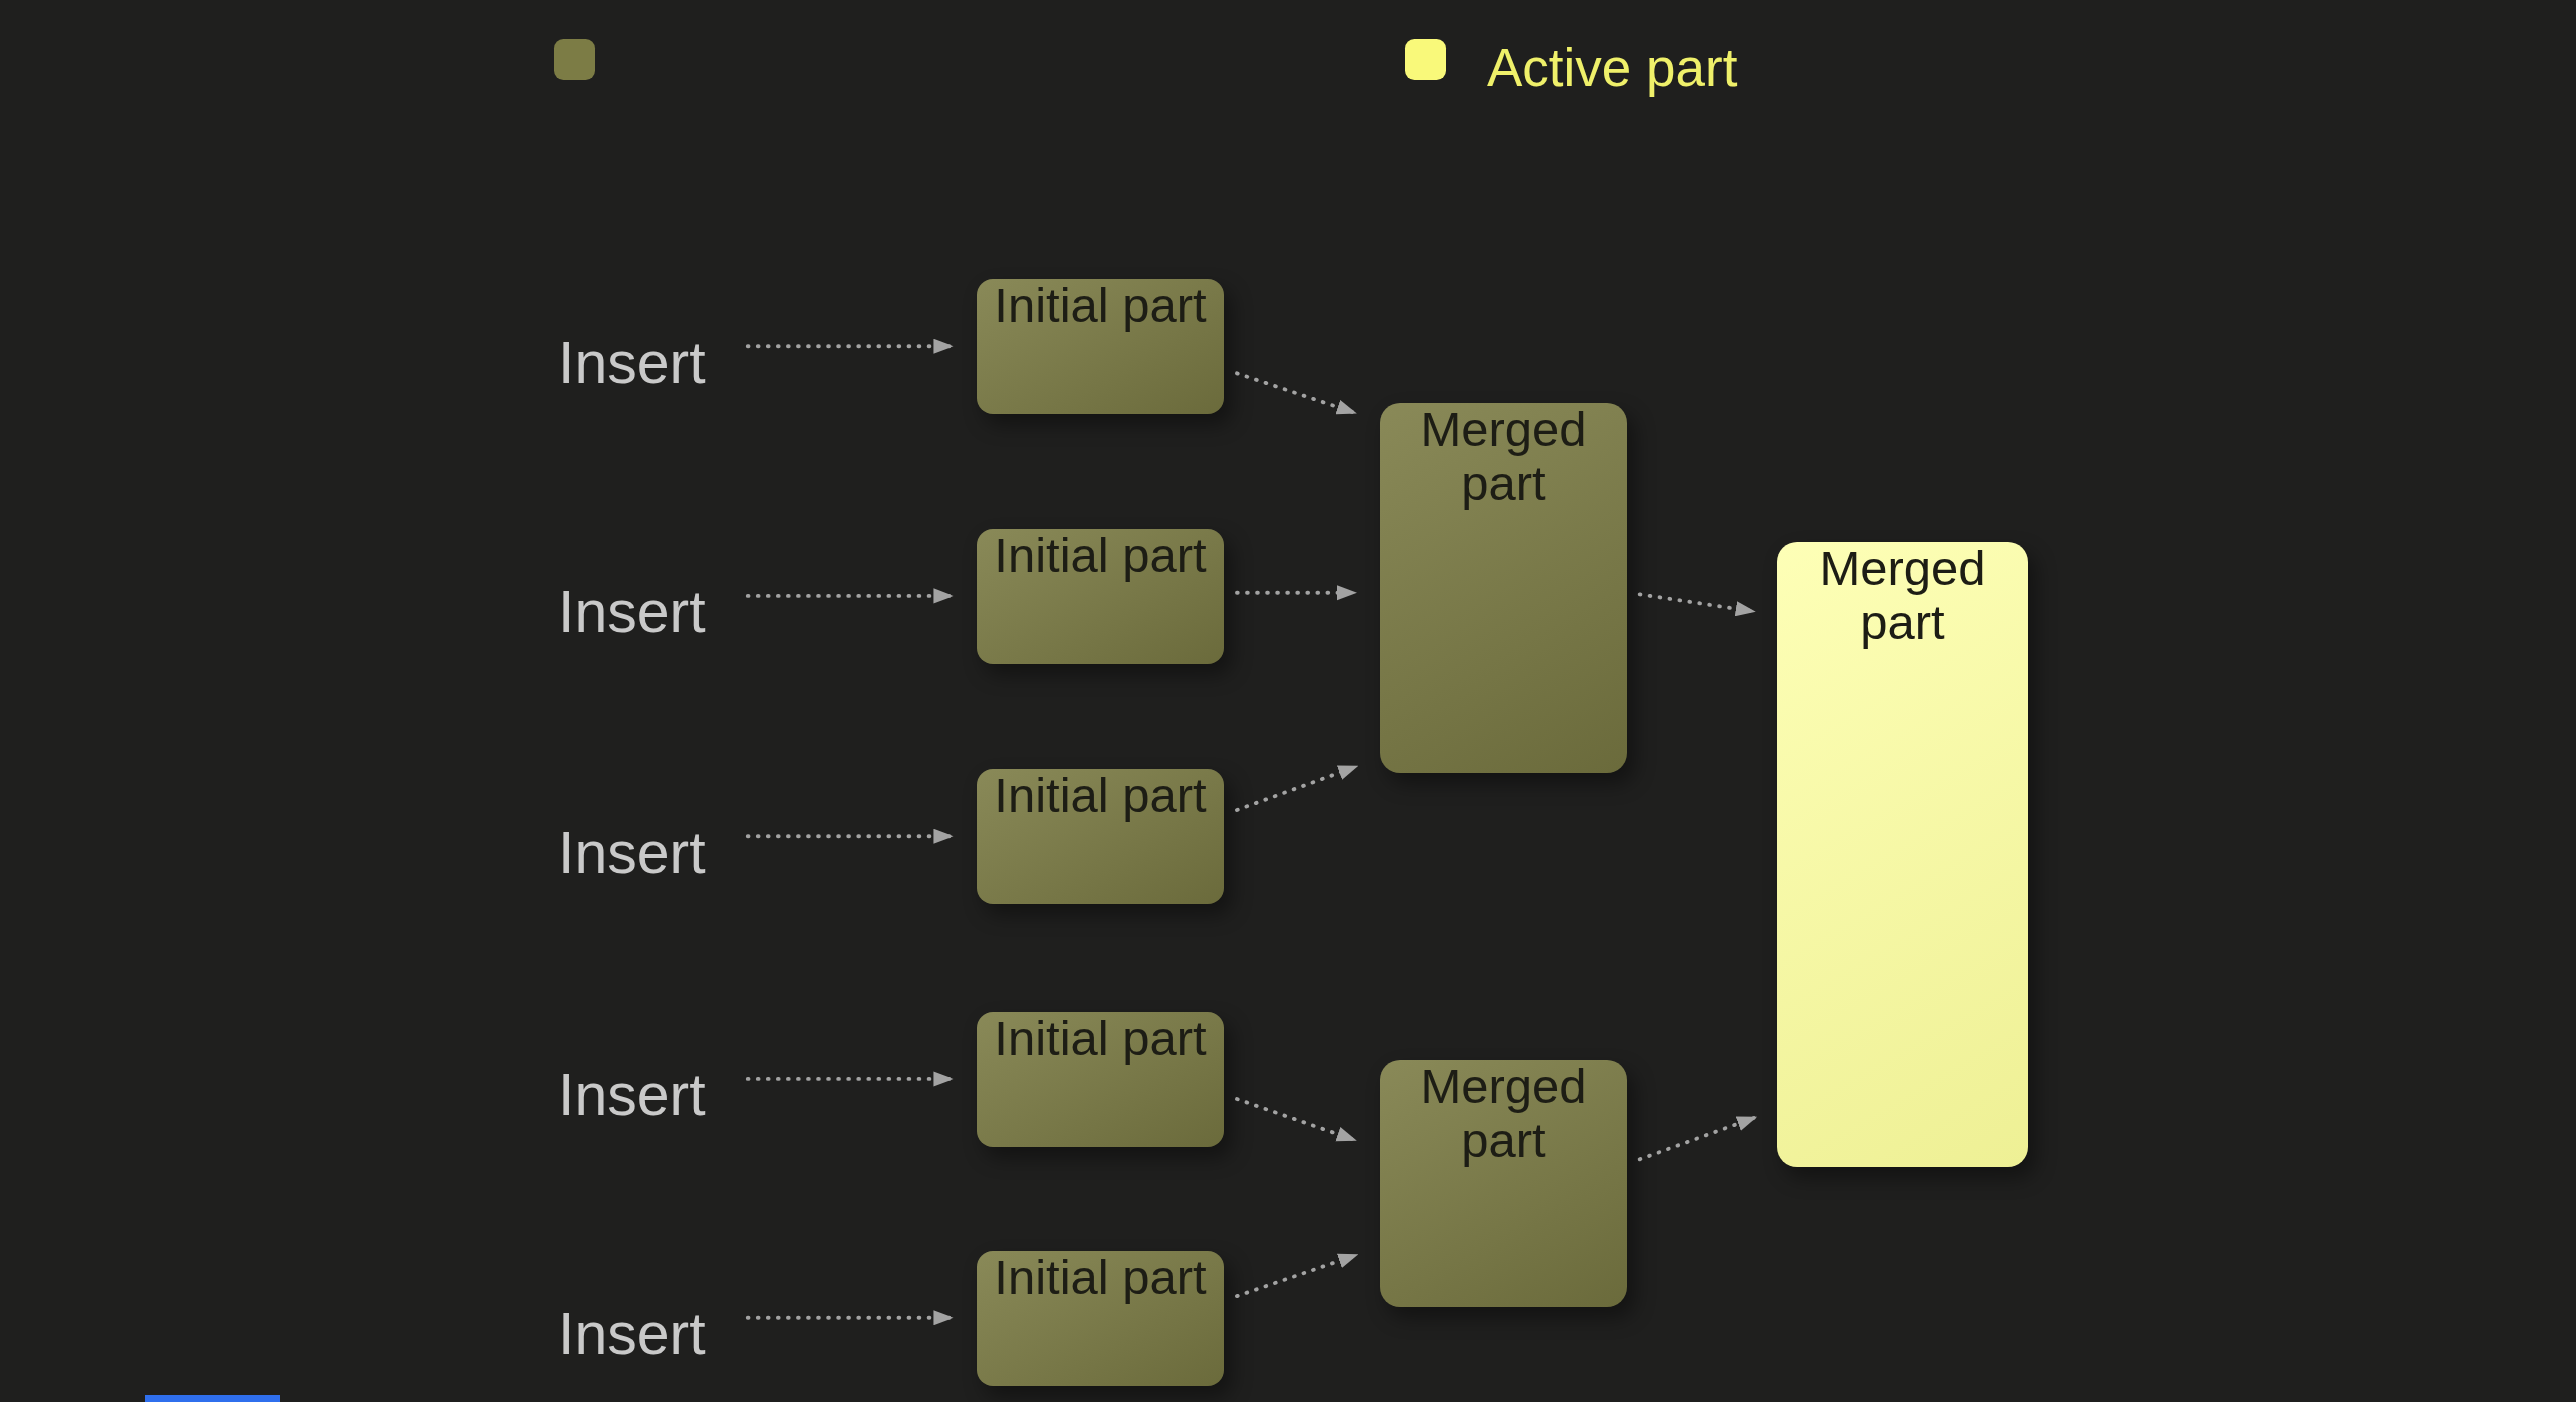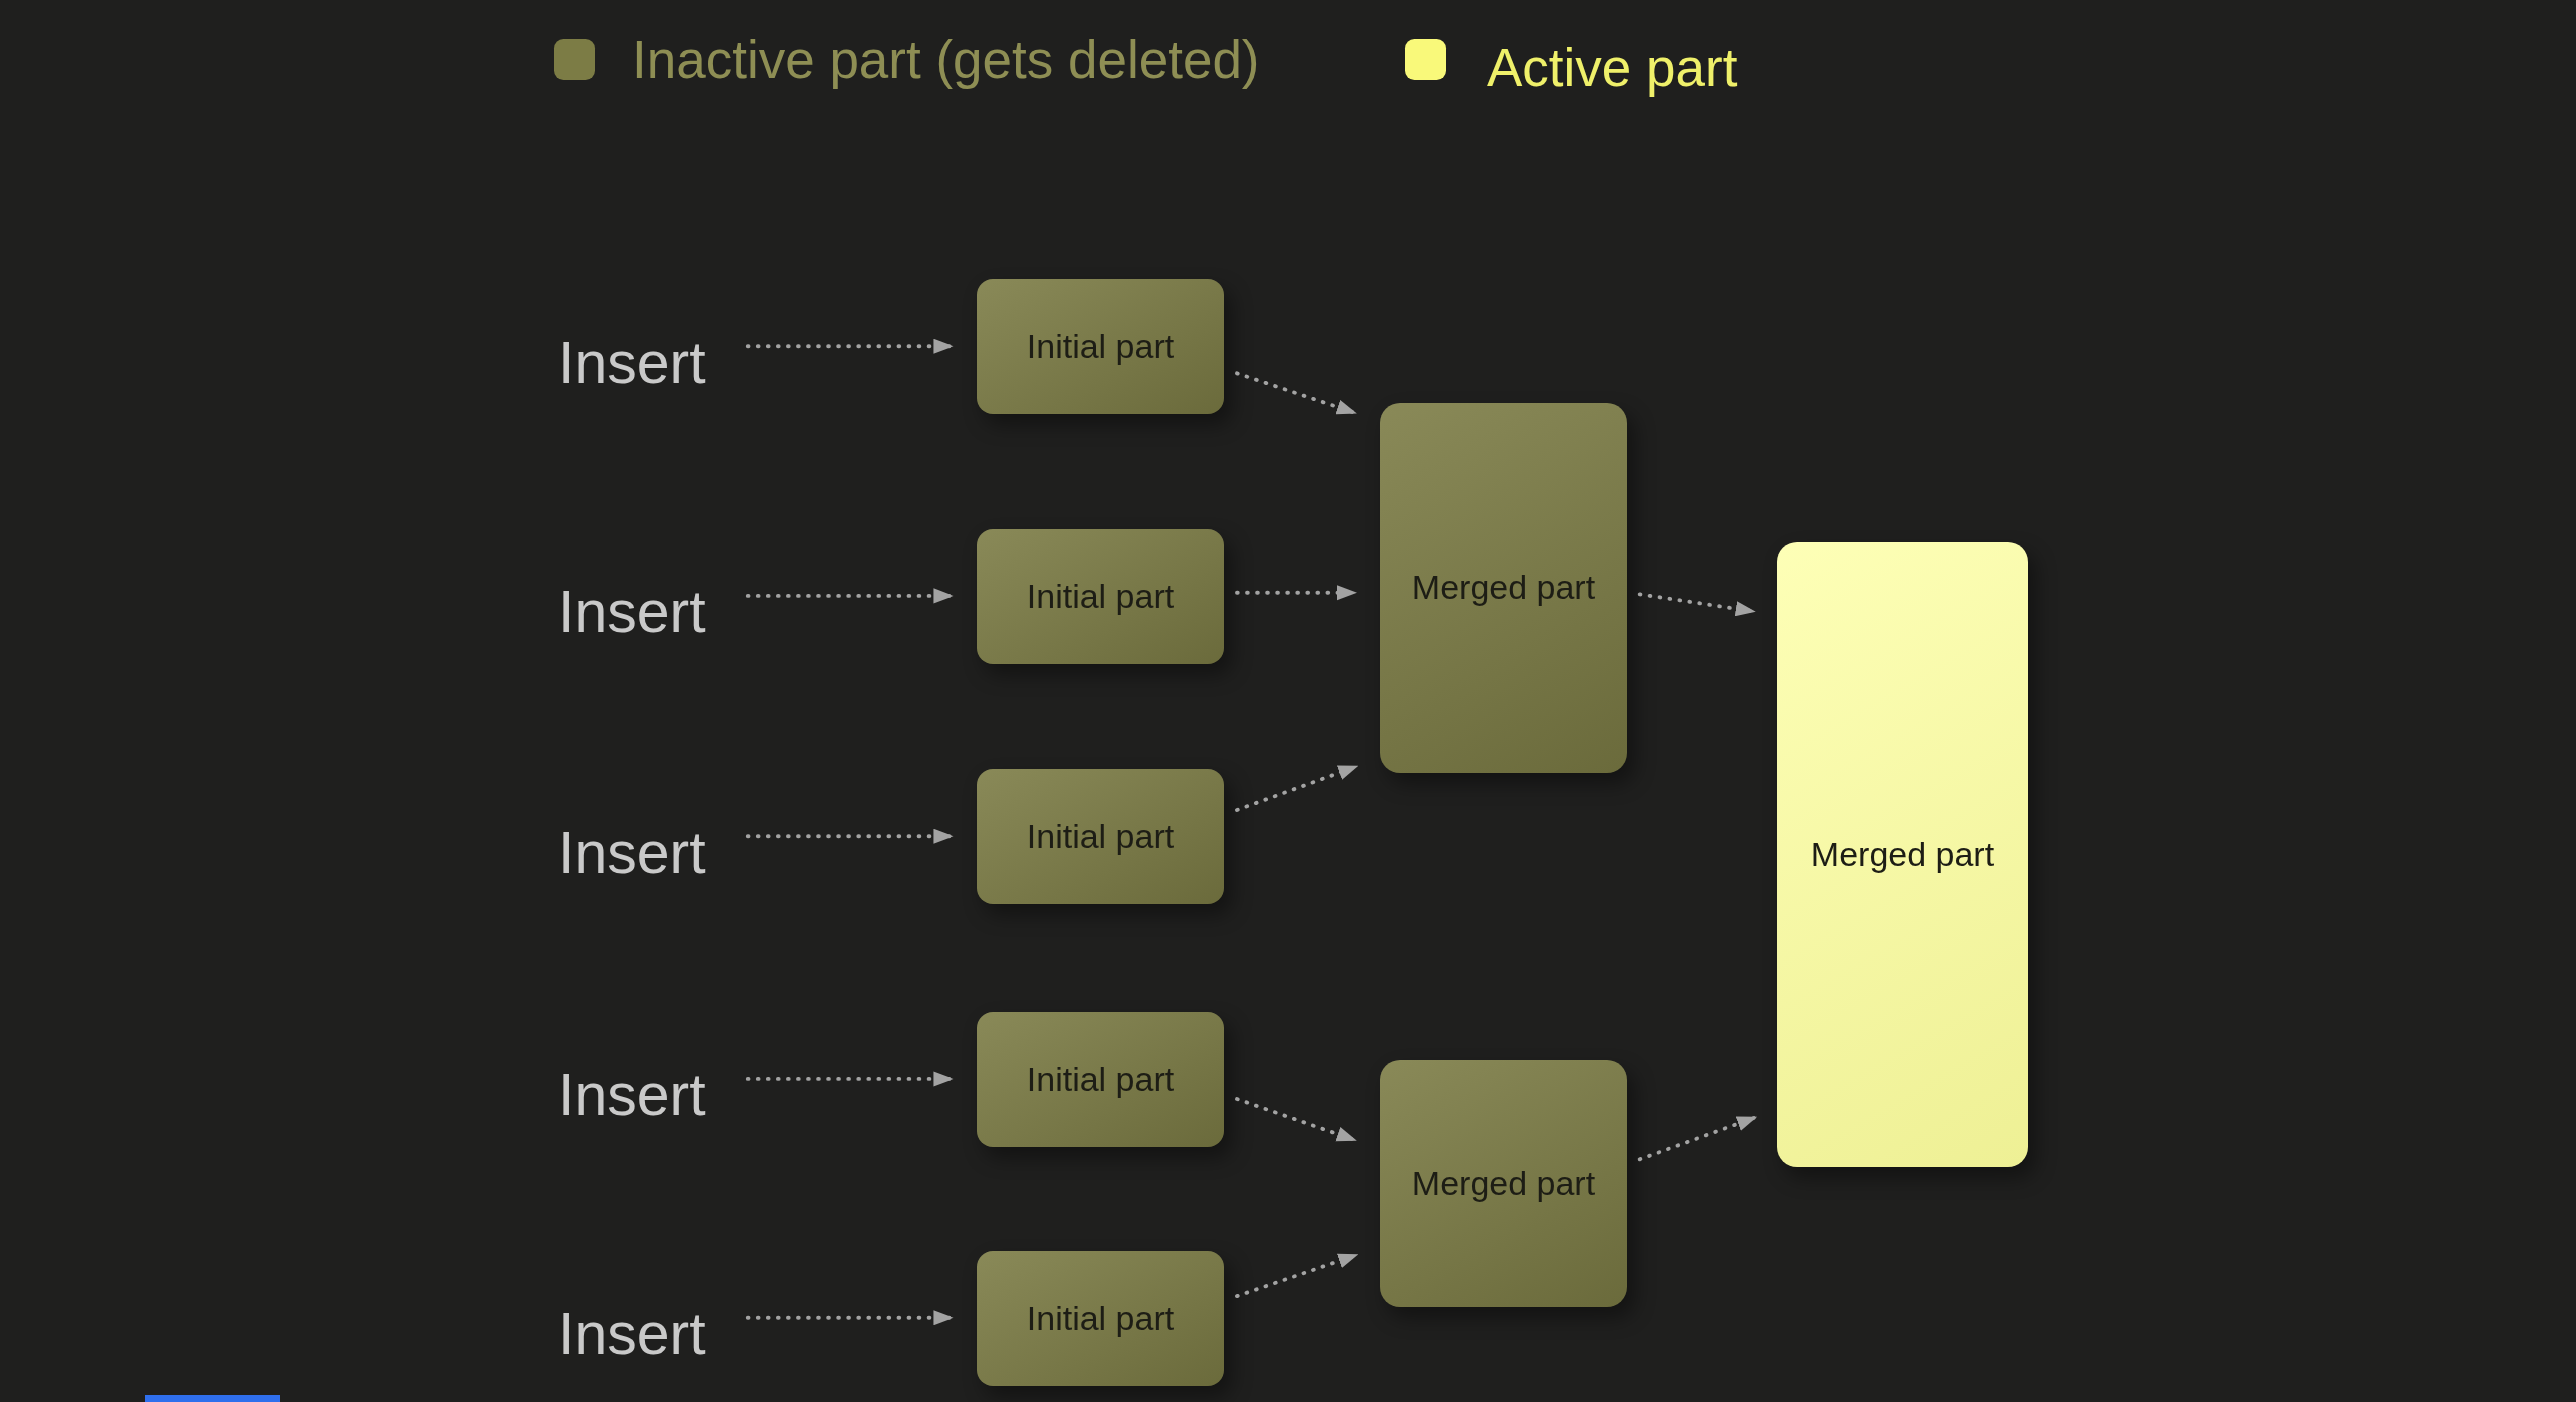--- a/index.html
+++ b/index.html
@@ -50,25 +50,25 @@
     line-height:70px;
     font-size:59px;
     color:var(--insert_text);
     white-space:nowrap;
     margin-top:16px;
   }
   
   .node{
     position:absolute;
     display:flex;
-    align-items:center;
+    align-items:flex-start;
     justify-content:center;
     text-align:center;
     color:var(--node_text);
-    font-size:34px;
+    font-size:49px;
     line-height:1.1;
     box-shadow:7.7px 10.8px 20px rgba(0,0,0,0.38);
   }
   .node.initial{
     width:247px;height:135px;
     border-radius:16px;
     background:var(--inactive_fill);
     background-image:linear-gradient(150deg, rgba(255,255,255,0.10), rgba(0,0,0,0.14));
   }
   .node.merged-inactive{
@@ -106,21 +106,20 @@
     width:135px;height:7.7px;
     background:var(--bottom_strip);
   }
 </style>
 </head>
 <body>
 
 <div class="canvas">
 
   <span class="swatch inactive" style="left:554px;top:39px;"></span>
-  <span class="legend-label inactive-text" style="left:632px;top:30px;">Inactive part (gets deleted)</span>
   <span class="swatch active" style="left:1405px;top:39px;"></span>
   <span class="legend-label active-text" style="left:1487px;top:38px;">Active part</span>
 
   <div class="insert-label" style="left:558px;top:312px;">Insert</div>
   <div class="insert-label" style="left:558px;top:561px;">Insert</div>
   <div class="insert-label" style="left:558px;top:802px;">Insert</div>
   <div class="insert-label" style="left:558px;top:1044px;">Insert</div>
   <div class="insert-label" style="left:558px;top:1283px;">Insert</div>
 
   <div class="node initial" style="left:977px;top:279px;">

